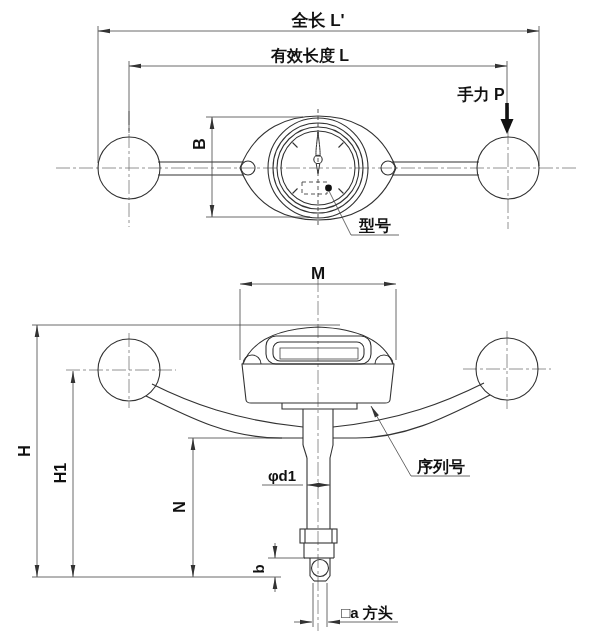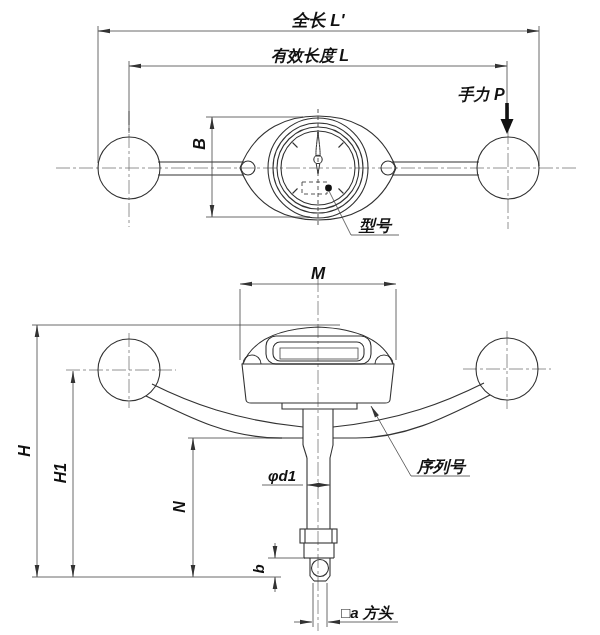--- a/index.html
+++ b/index.html
@@ -1,17 +1,17 @@
 <!DOCTYPE html>
 <html><head>
 <meta charset="utf-8">
 <style>
   html,body{margin:0;padding:0;background:#ffffff;}
   .page{width:600px;height:635px;background:#ffffff;overflow:hidden;position:relative;
-        font-family:"Liberation Sans", sans-serif;font-style:italic;}
+        font-family:"Liberation Sans", sans-serif;}
   svg text{font-family:"Liberation Sans","DejaVu Sans",sans-serif;font-weight:bold;fill:#111111;}
   .ol{stroke:#333333;fill:none;stroke-width:1.1;}
   .thin{stroke:#444444;fill:none;stroke-width:0.8;}
   .cl{stroke:#777777;fill:none;stroke-width:0.8;stroke-dasharray:14 3 3 3;}
   .dash{stroke:#444444;fill:none;stroke-width:0.9;stroke-dasharray:4 3;}
   .t17{font-size:17px;} .t16{font-size:16px;} .t15{font-size:15px;}
 </style>
 </head>
 <body>
 

